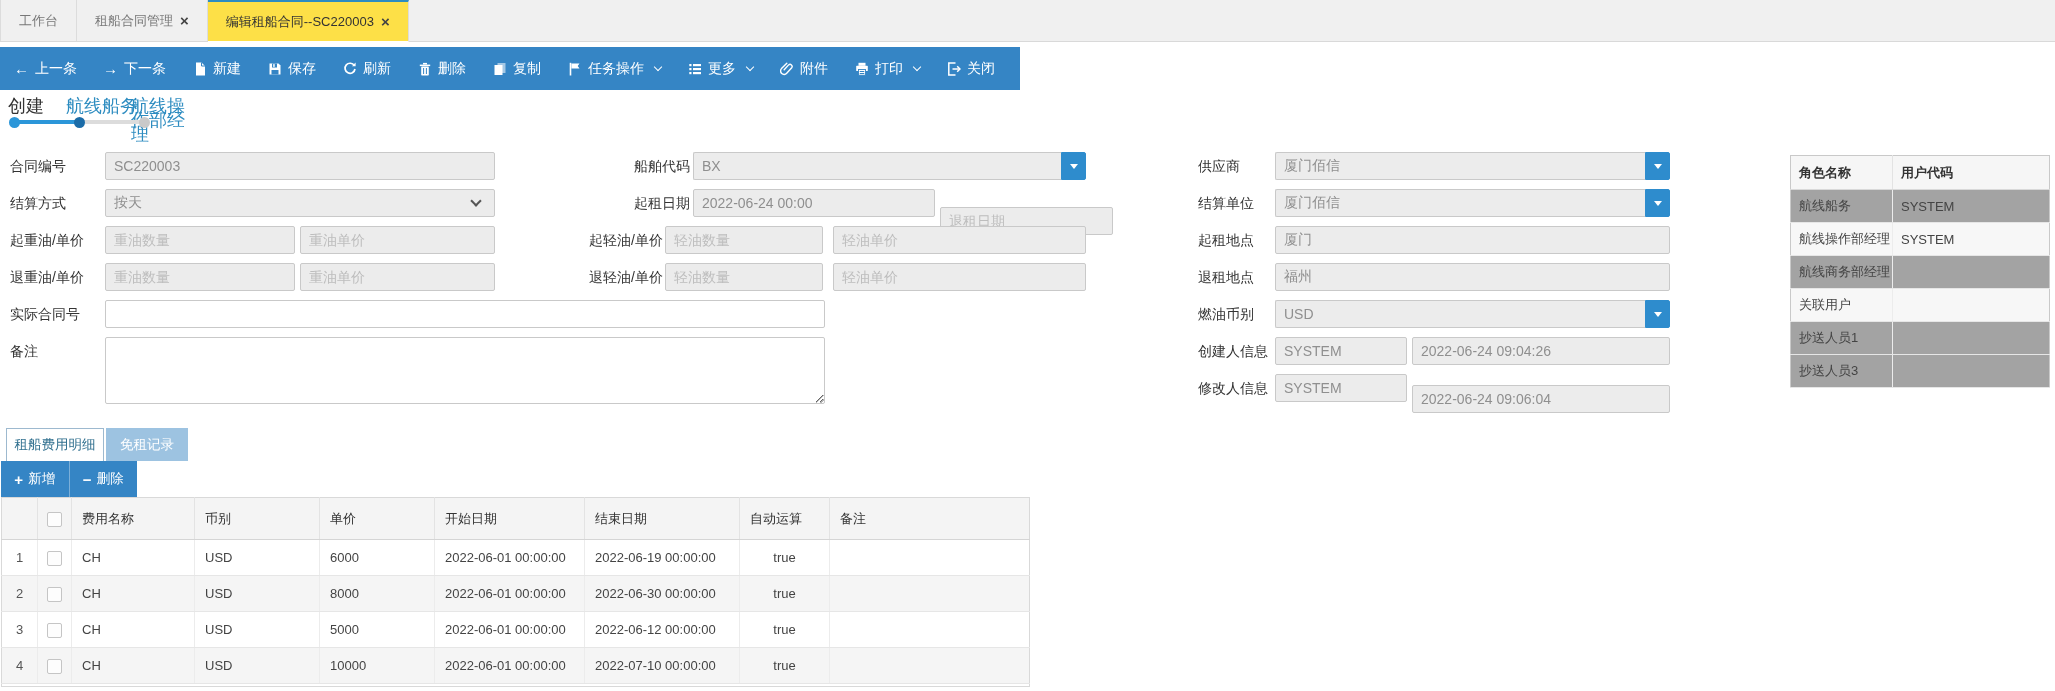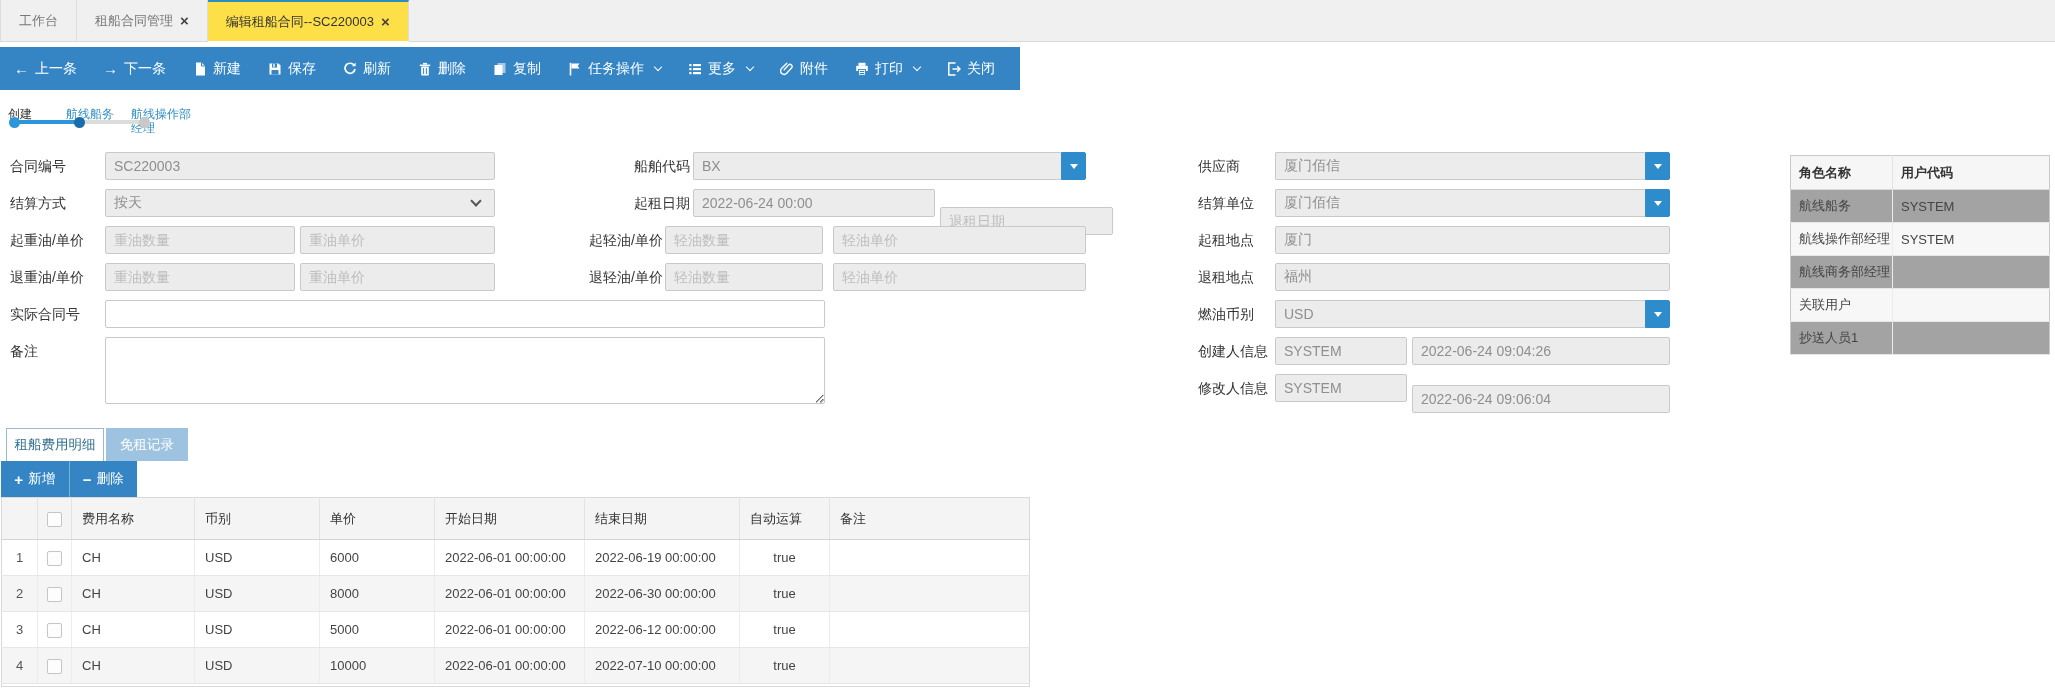--- a/index.html
+++ b/index.html
@@ -30,21 +30,21 @@
            display:flex;align-items:center;gap:26px;padding:0 14px;}
   .tbtn{display:flex;align-items:center;gap:6px;background:none;border:none;color:#fff;
         font-size:14px;font-family:inherit;white-space:nowrap;cursor:pointer;}
   .ticon{display:inline-flex;width:15px;height:15px;align-items:center;justify-content:center;
          font-size:15px;line-height:1;color:#fff;}
   .caret{display:inline-block;width:6px;height:6px;border-right:1.6px solid #fff;
          border-bottom:1.6px solid #fff;transform:rotate(45deg);margin-left:5px;margin-top:-4px;}
 
   
   .steps{position:absolute;left:8px;top:95px;width:230px;height:45px;}
-  .step-label{position:absolute;top:12px;font-size:12px;line-height:14px;}
+  .step-label{position:absolute;top:4px;font-size:18px;line-height:14px;}
   .step-label.s1{left:0;color:#333;}
   .step-label.s2{left:58px;color:var(--tab-highlight);}
   .step-label.s3{left:123px;width:70px;color:var(--tab-highlight);}
   .step-line{position:absolute;top:25px;height:4px;width:65px;border-radius:2px;}
   .step-line.l1{left:6px;background:var(--step-blue);}
   .step-line.l2{left:71px;background:#dcdcdc;}
   .dot{position:absolute;top:21.5px;width:11px;height:11px;border-radius:50%;}
   .dot.d1{left:0.5px;background:var(--step-blue);}
   .dot.d2{left:65.5px;background:var(--step-done-blue);}
   .dot.d3{left:130.5px;background:#c9c9c9;}
@@ -359,20 +359,24 @@
       <tr>
         <td>航线商务部经理</td>
         <td></td>
       </tr>
       <tr class="alt">
         <td>关联用户</td>
         <td></td>
       </tr>
       <tr>
         <td>抄送人员1</td>
+        <td></td>
+      </tr>
+      <tr>
+        <td>抄送人员3</td>
         <td></td>
       </tr>
     </tbody>
 </table>
 
 <div class="dtab active">
   <span>租船费用明细</span>
 </div>
 <div class="dtab idle">
   <span>免租记录</span>

